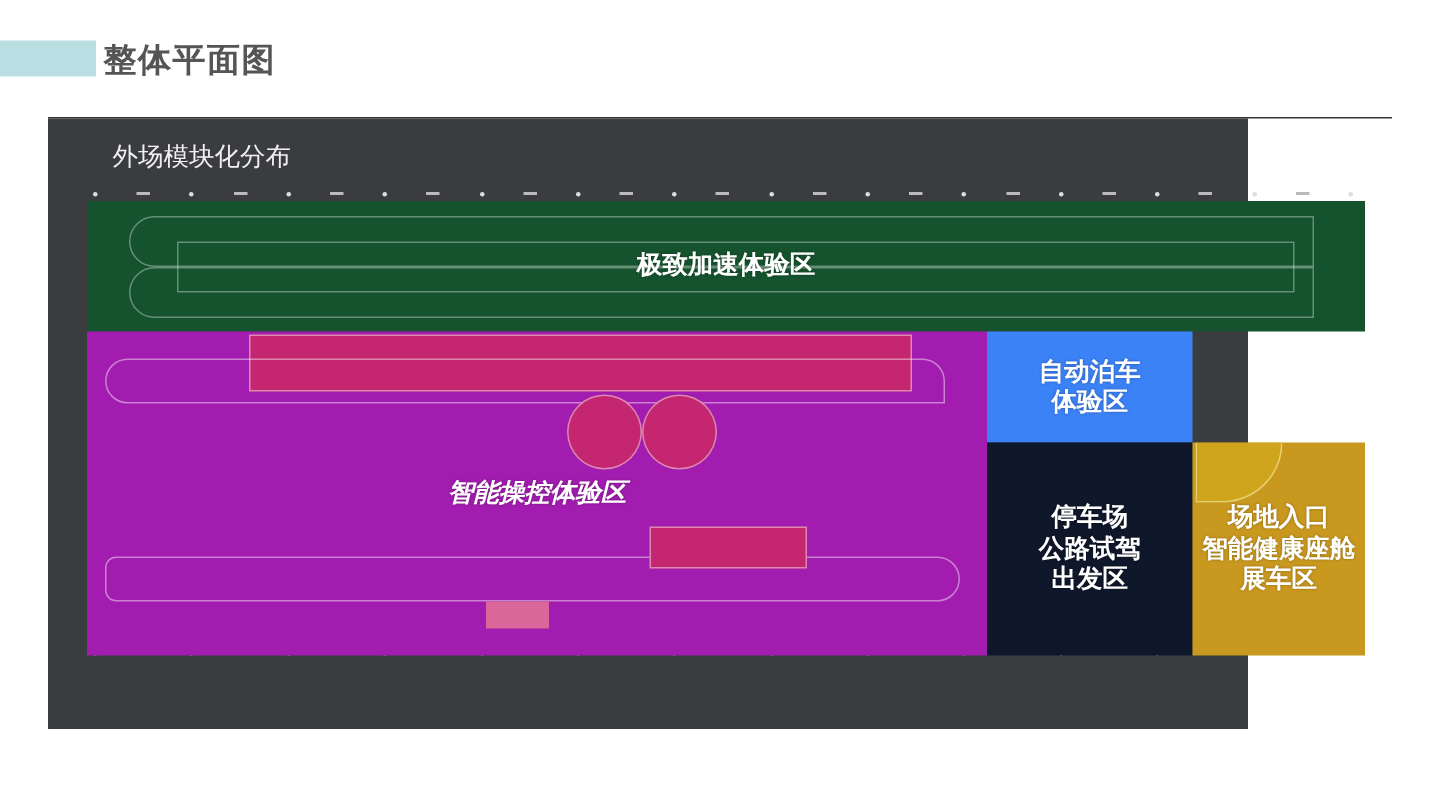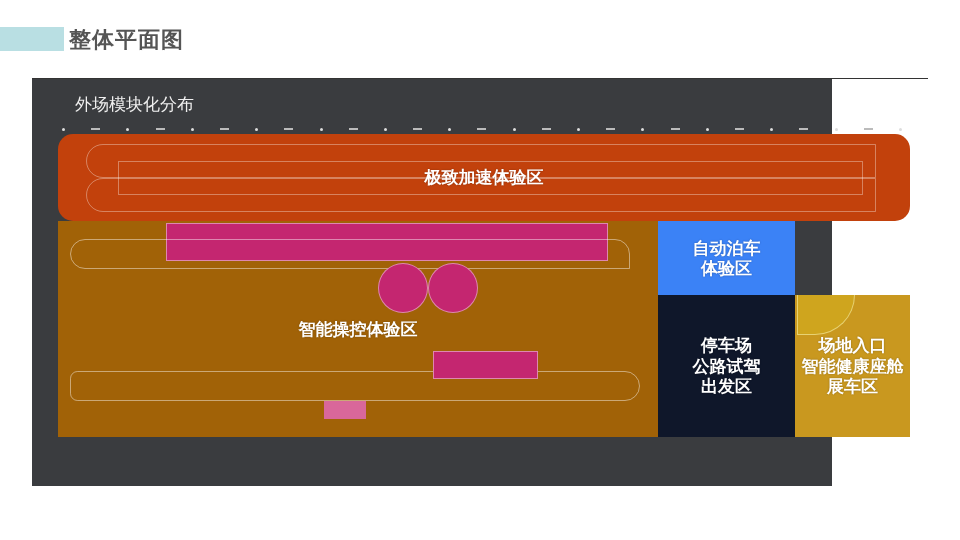--- a/index.html
+++ b/index.html
@@ -15,22 +15,22 @@
     .logo-en { position:absolute; left:50px; top:14px; font-size:10px; font-weight:bold; color:#1b9aa3; font-style:italic; }
 
     .map { position:absolute; left:32px; top:79px; width:800px; height:407px; background:#3a3c3f; }
     .map-label { position:absolute; left:43px; top:14px; color:#f0f0f0; font-size:17px; }
     .dots-row { position:absolute; height:4px; display:flex; justify-content:space-between; align-items:center; }
     .dots-row span { display:block; width:3px; height:3px; background:#ddd; border-radius:50%; }
     .dots-row span.bar { width:9px; height:2px; border-radius:0; background:#bbb; }
 
     .zone { position:absolute; display:flex; align-items:center; justify-content:center; text-align:center; color:#fff; font-weight:bold; line-height:1.2; }
     .zone-text { font-size:17px; text-shadow:0 0 2px rgba(0,0,0,0.3); position:relative; z-index:3; }
-    #z-accel { left:26px; top:55px; width:852px; height:87px; background:#c2410c;border-radius:15px; }
-    #z-smart { left:26px; top:142px; width:600px; height:216px; background:#a16207; }
+    #z-accel { left:26px; top:55px; width:852px; height:87px; background:#14532d; }
+    #z-smart { left:26px; top:142px; width:600px; height:216px; background:#a21caf;font-style:italic; }
     #z-park  { left:626px; top:142px; width:137px; height:74px; background:#3b82f6; }
     #z-main  { left:763px; top:142px; width:115px; height:74px; background:#a82a32; }
     #z-main-inner { position:absolute; left:1px; top:4px; width:85px; height:65px; background:#cf98a8; }
     #z-lot   { left:626px; top:216px; width:137px; height:142px; background:#0f172a; }
     #z-entry { left:763px; top:216px; width:115px; height:142px; background:#c9981f;justify-content:center; }
 
     .track-line { position:absolute; border:1px solid rgba(255,255,255,0.35); }
     .track { position:absolute; background:#c42670; border:1px solid rgba(255,255,255,0.45); }
   </style>
 </head>

